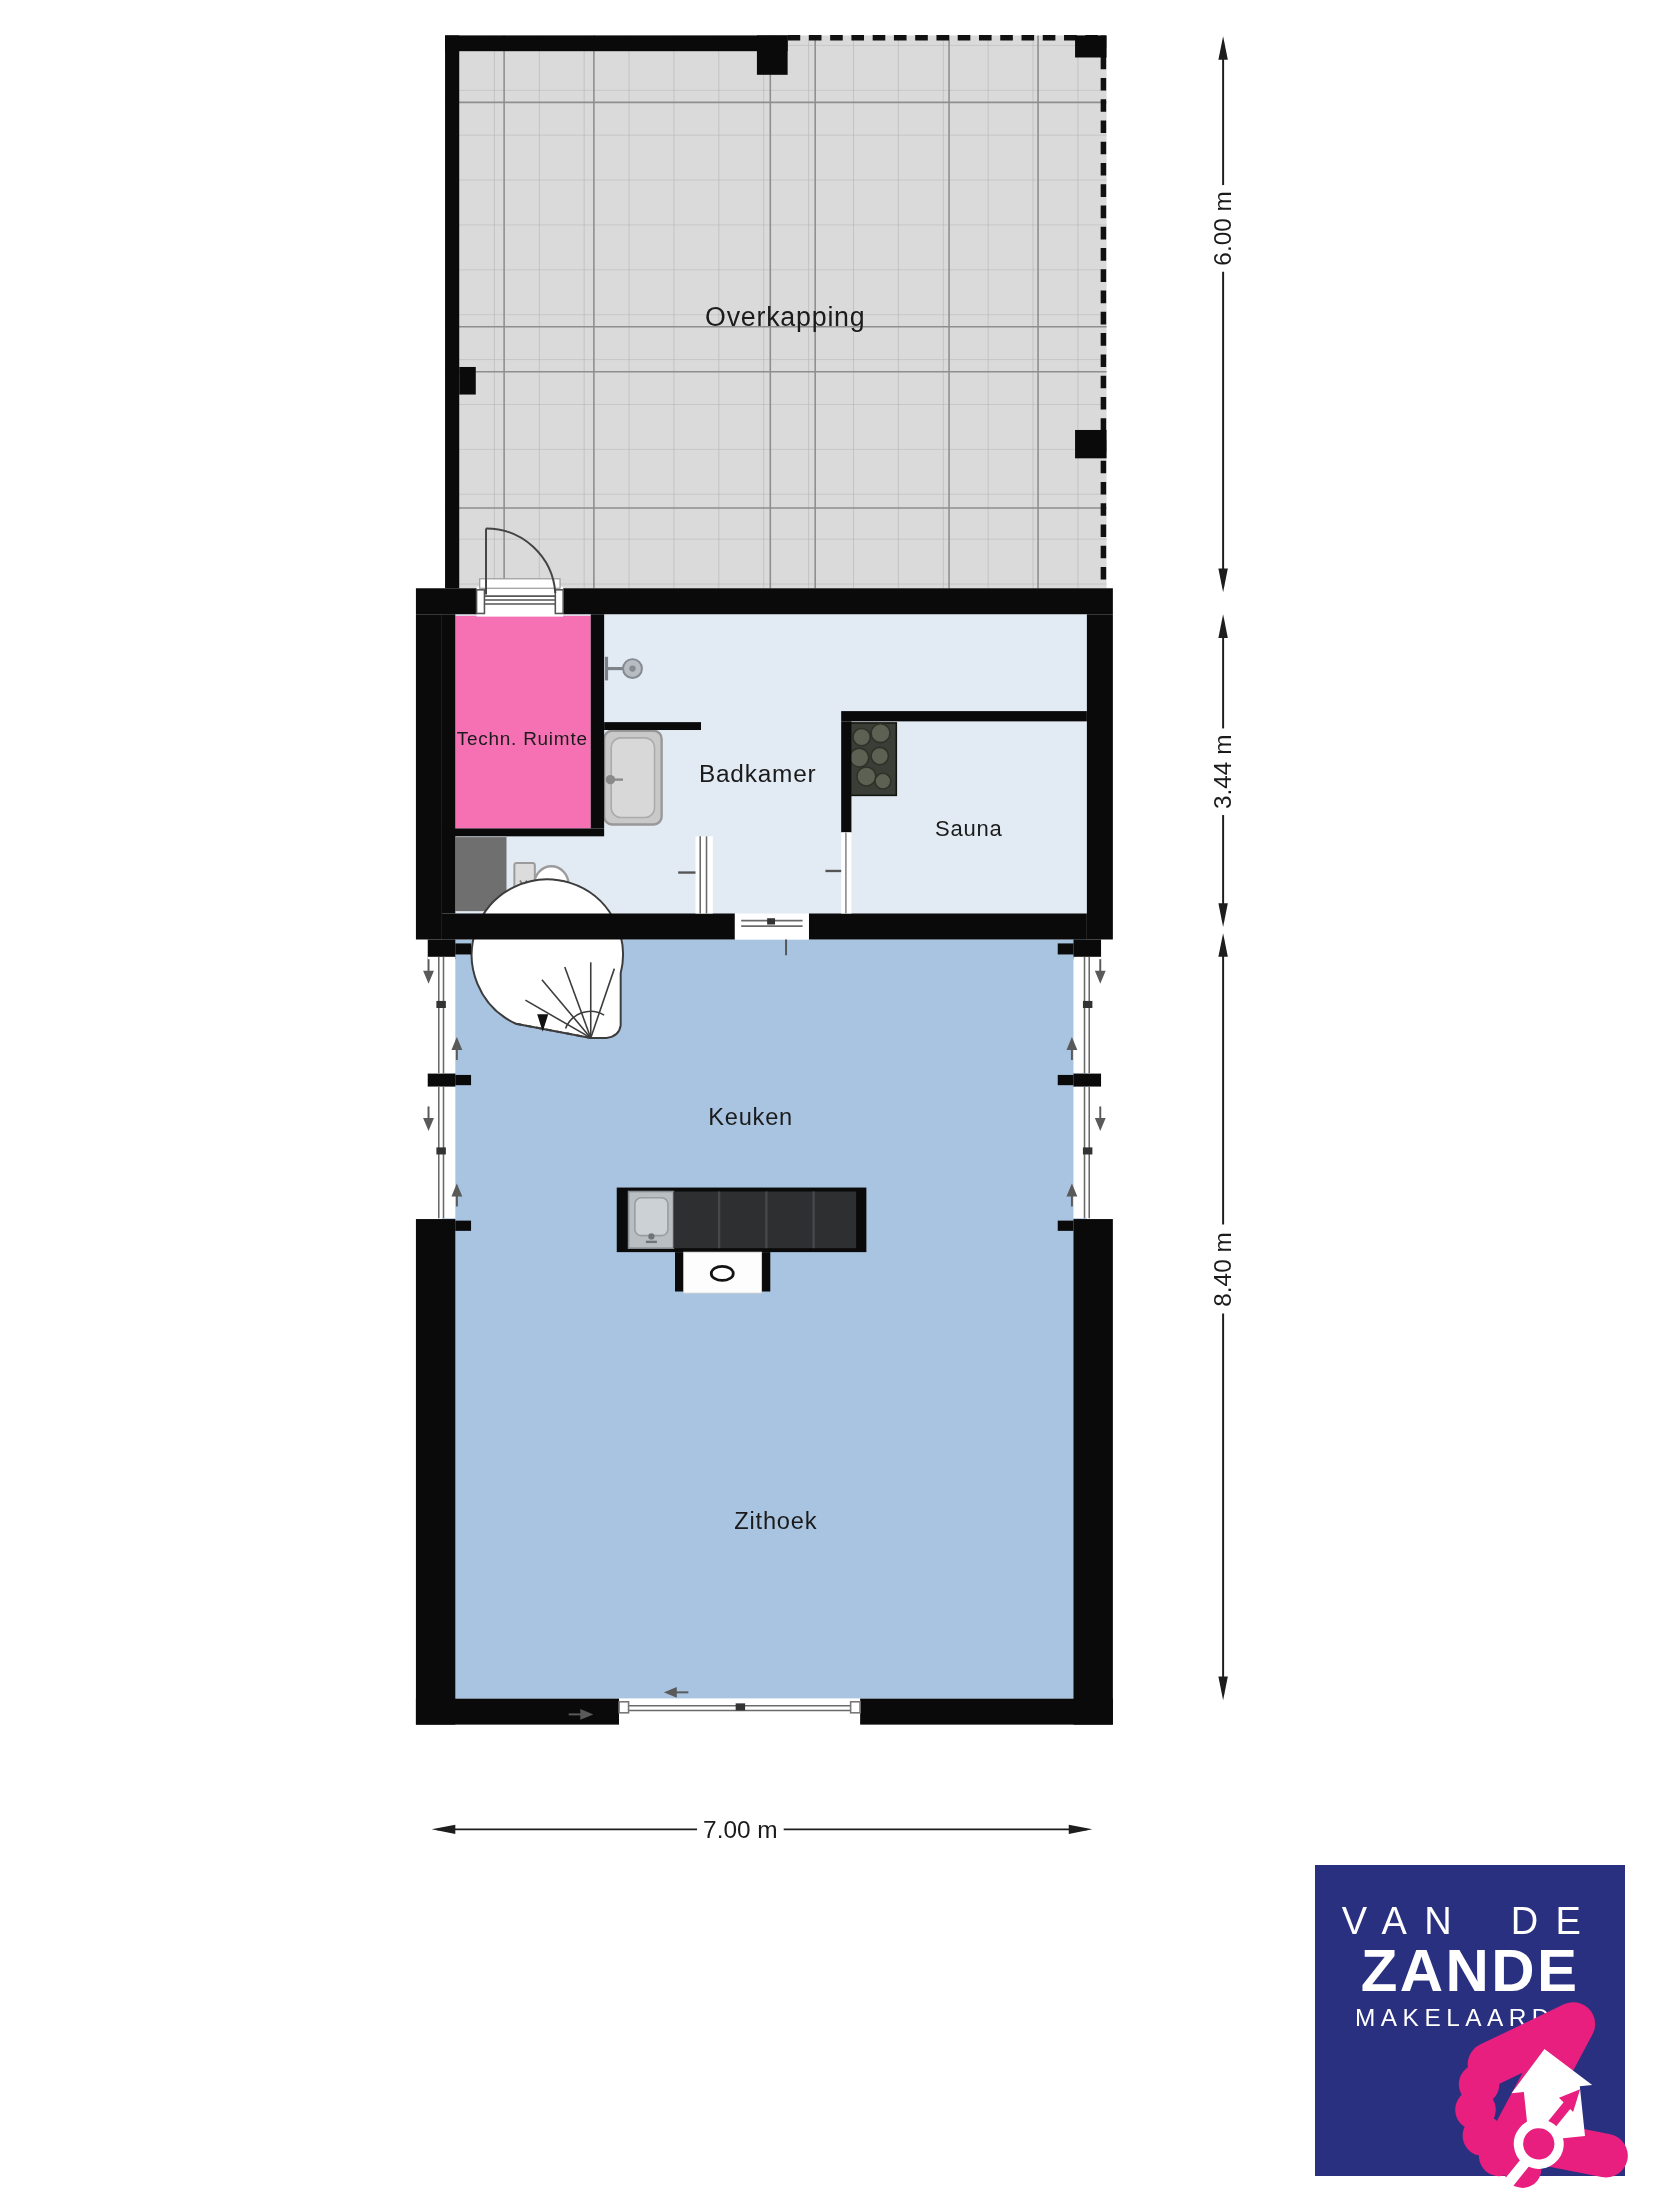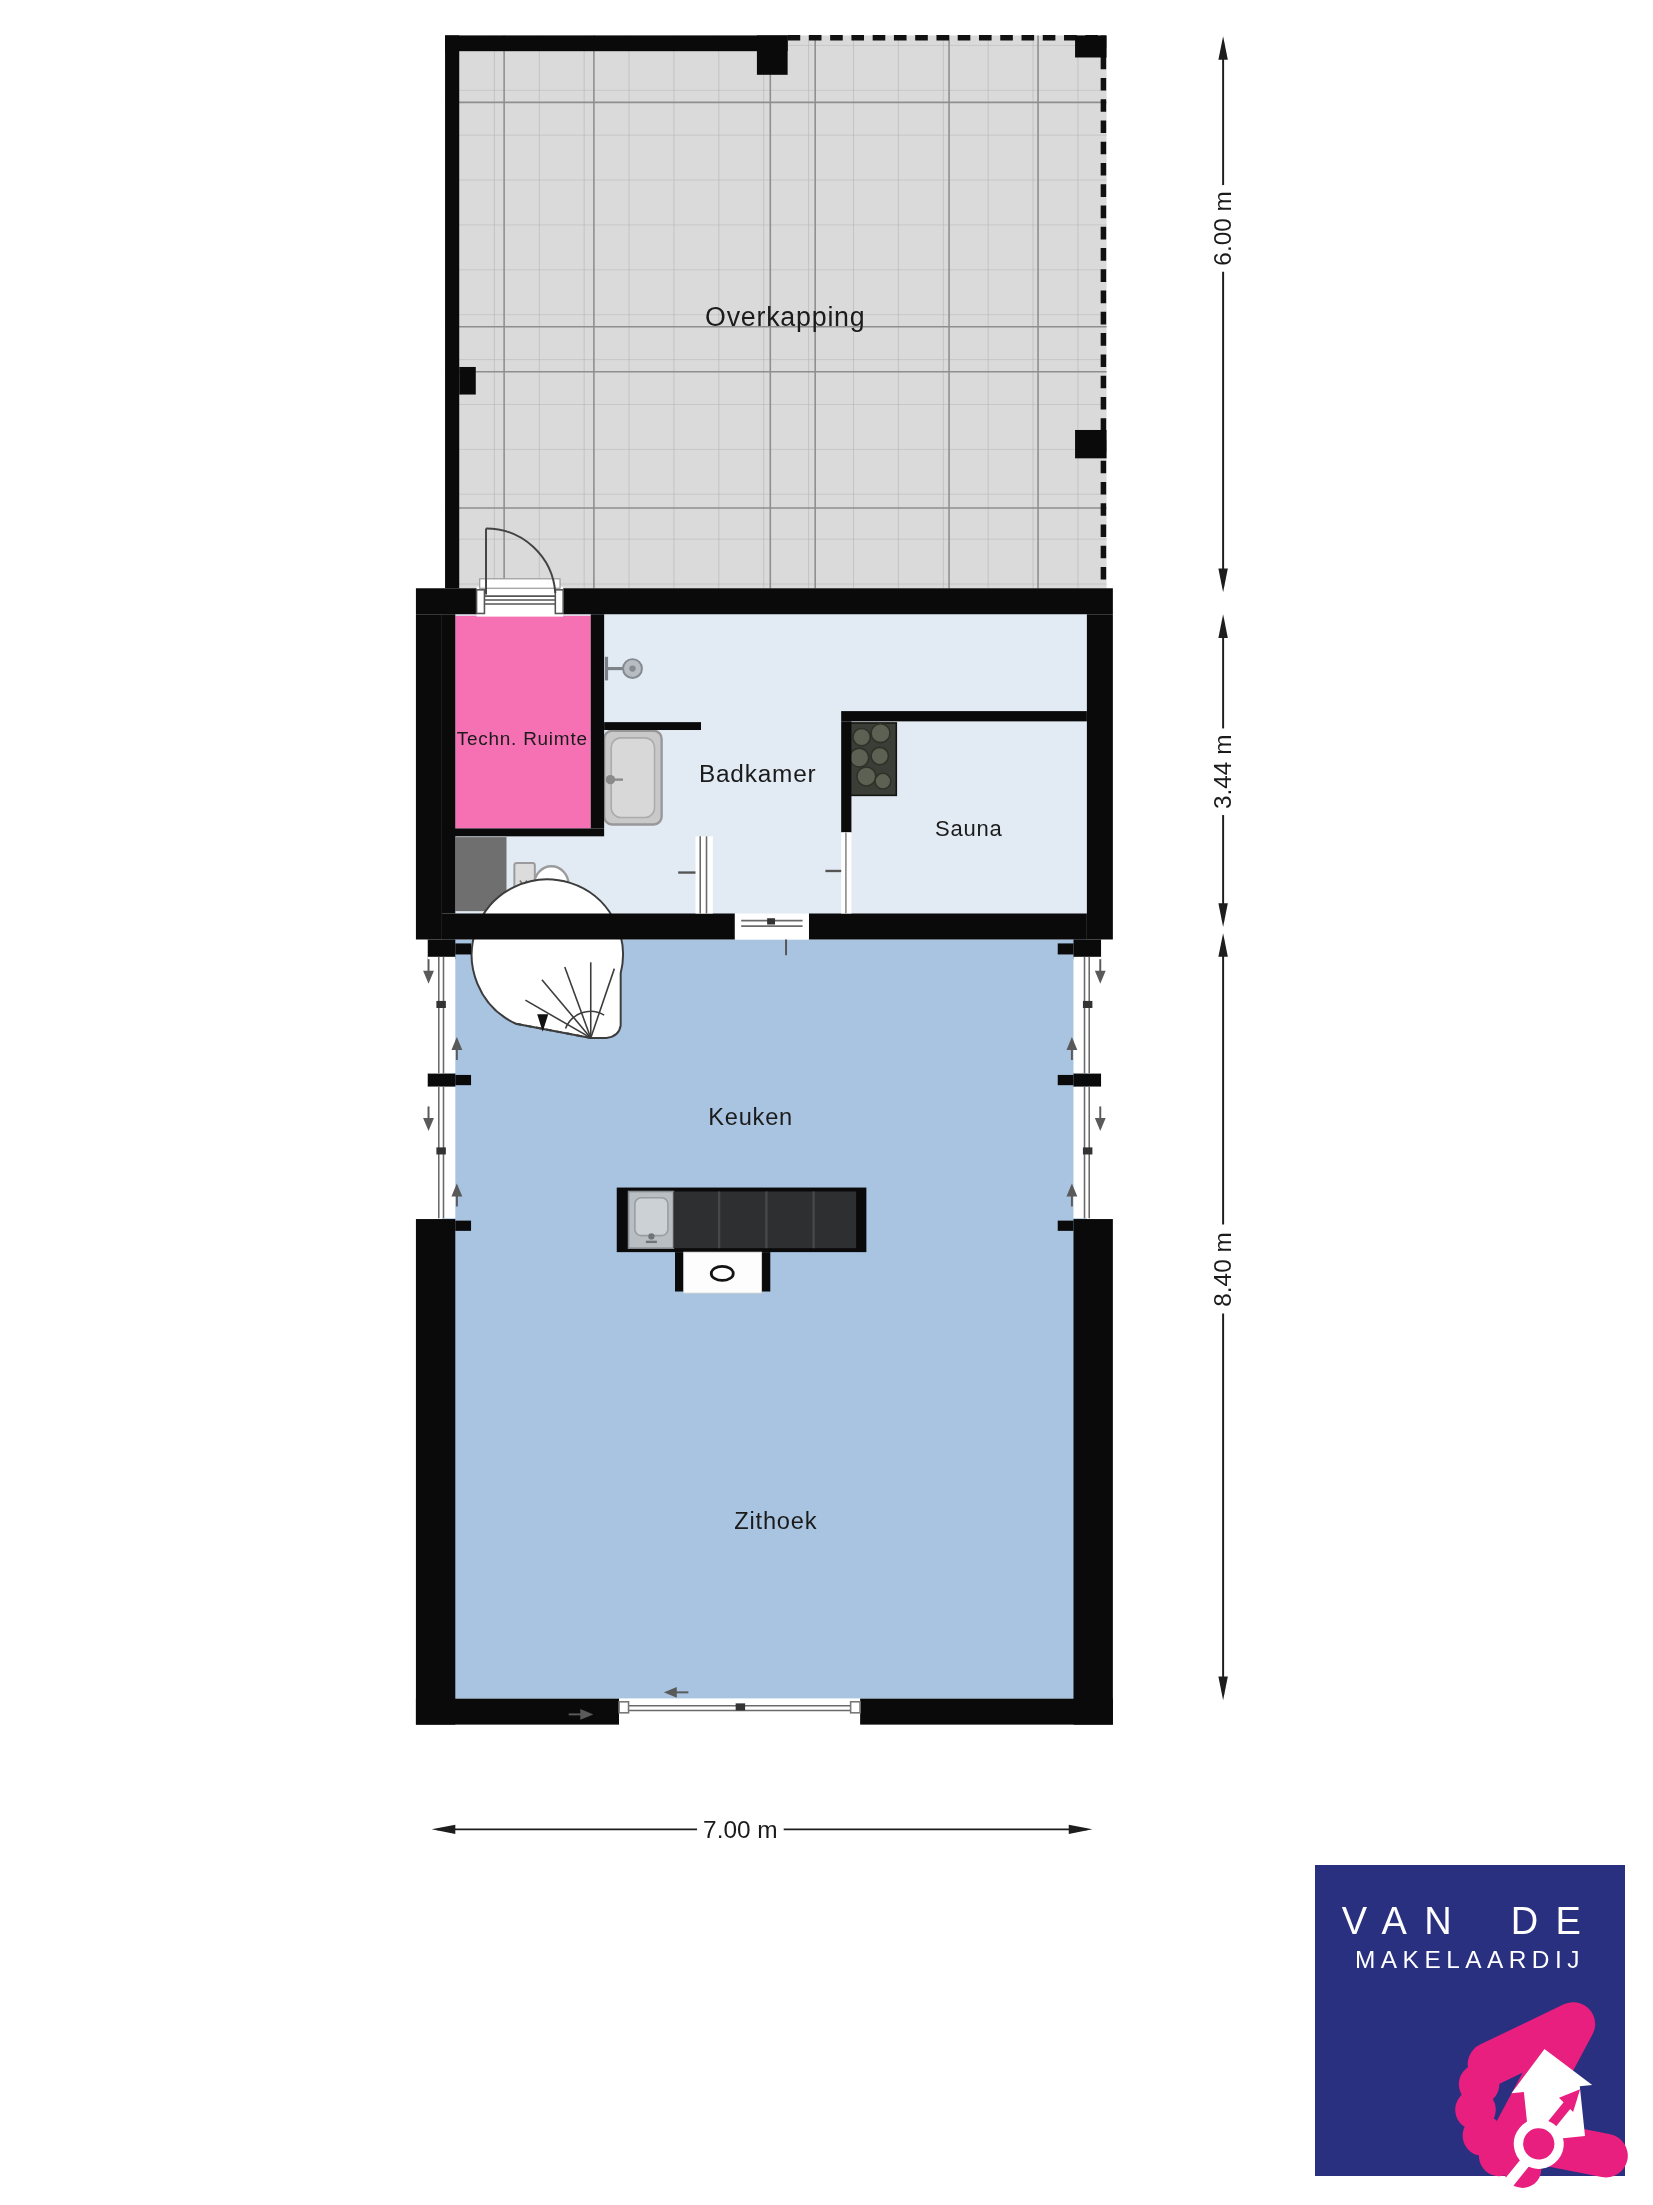--- a/index.html
+++ b/index.html
@@ -261,20 +261,21 @@
     <text x="1553" y="290" font-size="31" transform="rotate(-90 1553 290)" dy="10">6.00 m</text>
     <text x="1553" y="980" font-size="31" transform="rotate(-90 1553 980)" dy="10">3.44 m</text>
     <text x="1553" y="1612" font-size="31" transform="rotate(-90 1553 1612)" dy="10">8.40 m</text>
     <text x="940" y="2334" font-size="31">7.00 m</text>
   </g>
 </svg>
 
 
 <div class="logo">
   <div class="l1">VAN DE</div>
+  <div class="l2">ZANDE</div>
   <div class="l3">MAKELAARDIJ</div>
   <svg class="zmark" viewBox="0 0 130 125">
     <g transform="rotate(-6 65 62)">
       <g fill="#e81f7e">
         <circle cx="22" cy="52" r="13"></circle>
             <circle cx="18" cy="68" r="13"></circle>
         <circle cx="21" cy="85" r="13"></circle>
             <circle cx="30" cy="99" r="13"></circle>
         <circle cx="44" cy="109" r="12"></circle>
       </g>

